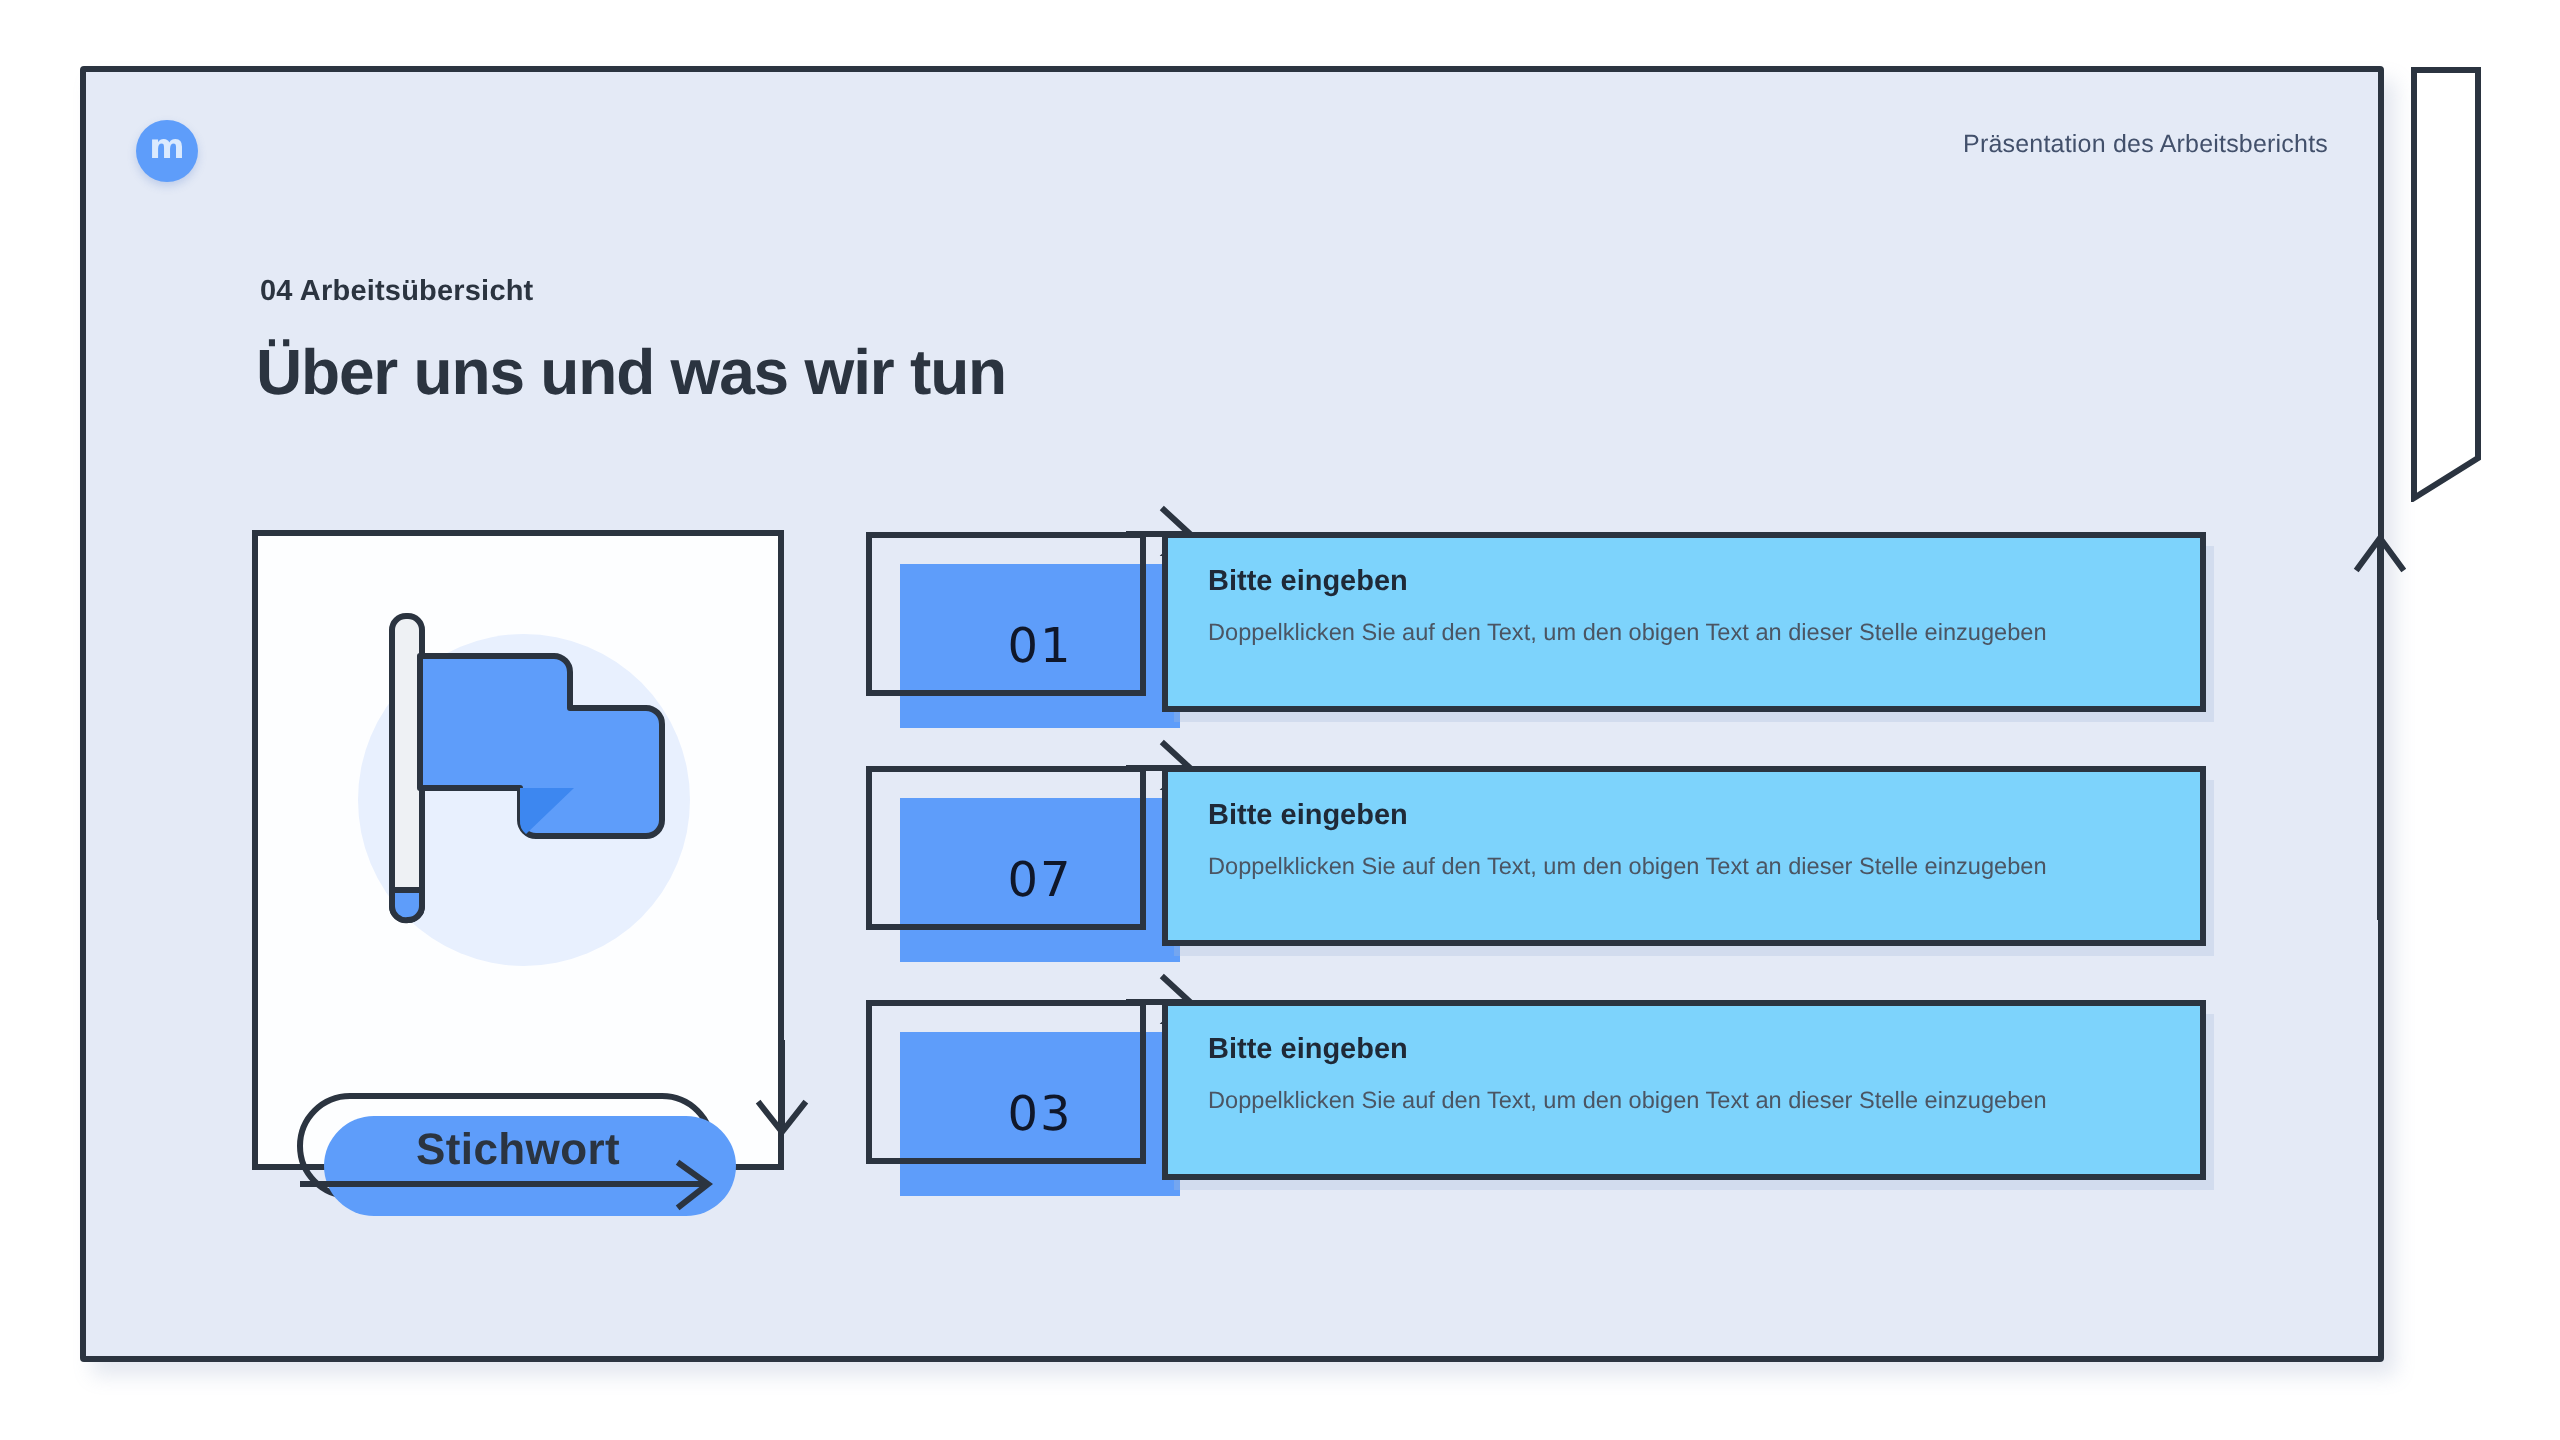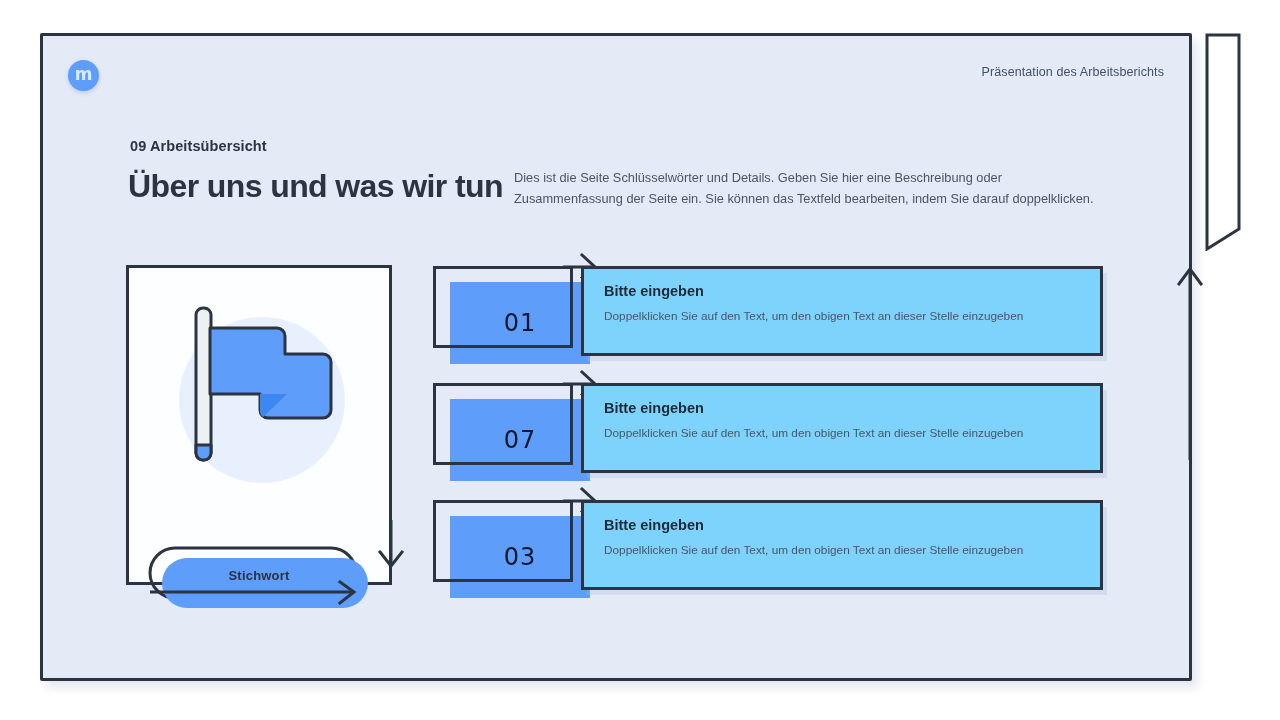--- a/index.html
+++ b/index.html
@@ -80,21 +80,21 @@
   }
   .flag-wrap svg{display:block;}
 
   .pill{
     position:absolute;left:148px;top:546px;width:222px;height:60px;
   }
   .pill svg{display:block;}
   .pill-label{
     position:absolute;left:148px;top:546px;width:222px;height:58px;
     display:flex;align-items:center;justify-content:center;
-    font-size:13px;font-weight:700;color:#2b3440;letter-spacing:.2px;
+    font-size:22px;font-weight:700;color:#2b3440;letter-spacing:.2px;
     pointer-events:none;
   }
 
   
   .rows{position:absolute;left:433px;top:262px;}
   .row{position:relative;height:117px;}
   .num-outline{
     position:absolute;left:0;top:4px;width:140px;height:82px;
     border:3px solid #2b3440;box-sizing:border-box;
   }
@@ -145,23 +145,22 @@
       <path d="M7 22 L18 7 L29 22" fill="none" stroke="#2b3440" stroke-width="3" stroke-linecap="square" stroke-linejoin="miter"></path>
     </svg>
   </div>
 
   <div class="logo">
     <span>m</span>
   </div>
 
   <div class="header-right">Präsentation des Arbeitsberichts</div>
 
-  <div class="eyebrow">09 Arbeitsübersicht</div>
+  <div class="eyebrow">04 Arbeitsübersicht</div>
   <div class="headline">Über uns und was wir tun</div>
-  <div class="lead">Dies ist die Seite Schlüsselwörter und Details. Geben Sie hier eine Beschreibung oder Zusammenfassung der Seite ein. Sie können das Textfeld bearbeiten, indem Sie darauf doppelklicken.</div>
 
   <div class="left-card"></div>
 
   <div class="flag-wrap">
     <svg width="220" height="230" viewBox="0 0 220 230">
       <circle cx="112" cy="110" r="83" fill="#e8f0fe"></circle>
 
       <rect x="46" y="18" width="15" height="152" rx="7" fill="#eef1f4" stroke="#2b3440" stroke-width="3"></rect>
       <path d="M46 155 h15 v8 a7 7 0 0 1 -7 7 a7 7 0 0 1 -8 -7 z" fill="#5e9dfa" stroke="#2b3440" stroke-width="3" stroke-linejoin="round"></path>
 

